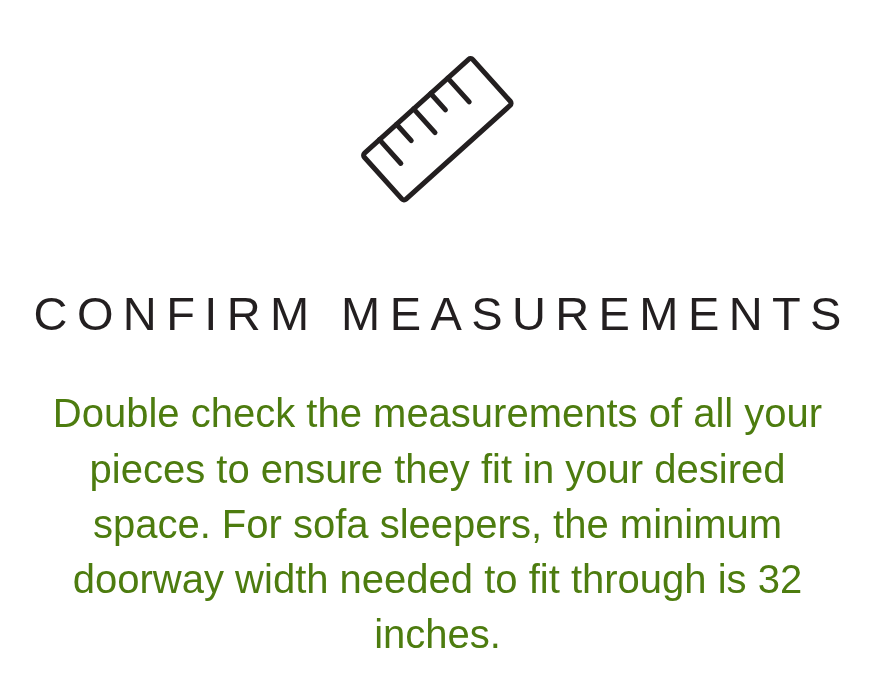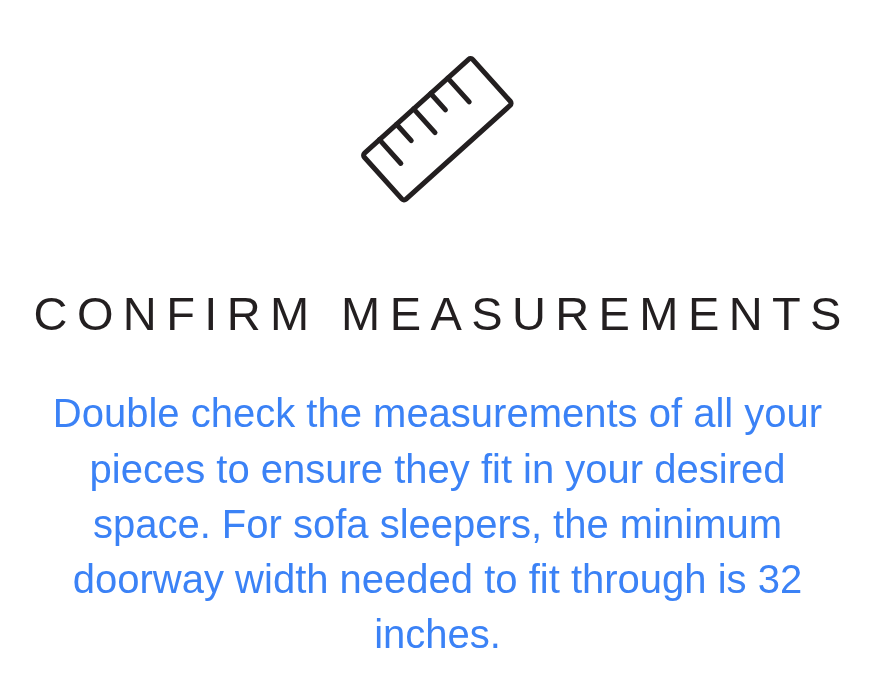--- a/index.html
+++ b/index.html
@@ -45,21 +45,21 @@
     color: #231f20;
     white-space: nowrap;
     text-indent: 0.20em;
   }
   .body-copy {
     margin-top: 48px;
     width: 790px;
     font-size: 40px;
     line-height: 1.38;
     text-align: center;
-    color: #3b82f6;
+    color: #4d7c0f;
     font-weight: 400;
   }
 </style>
 </head>
 <body>
 
 <div class="card">
 
   <div class="icon-wrap">
     <svg width="220" height="190" viewBox="0 0 220 190" fill="none" xmlns="http://www.w3.org/2000/svg">

